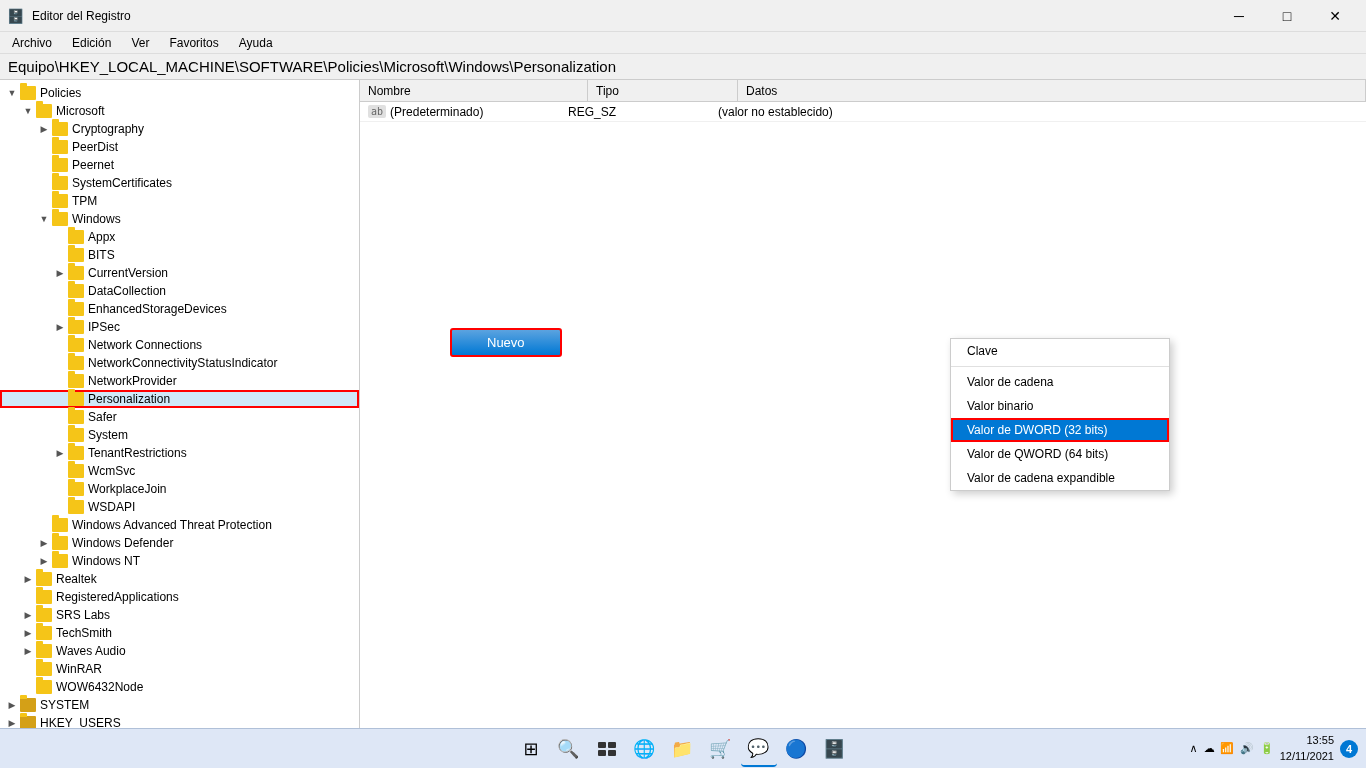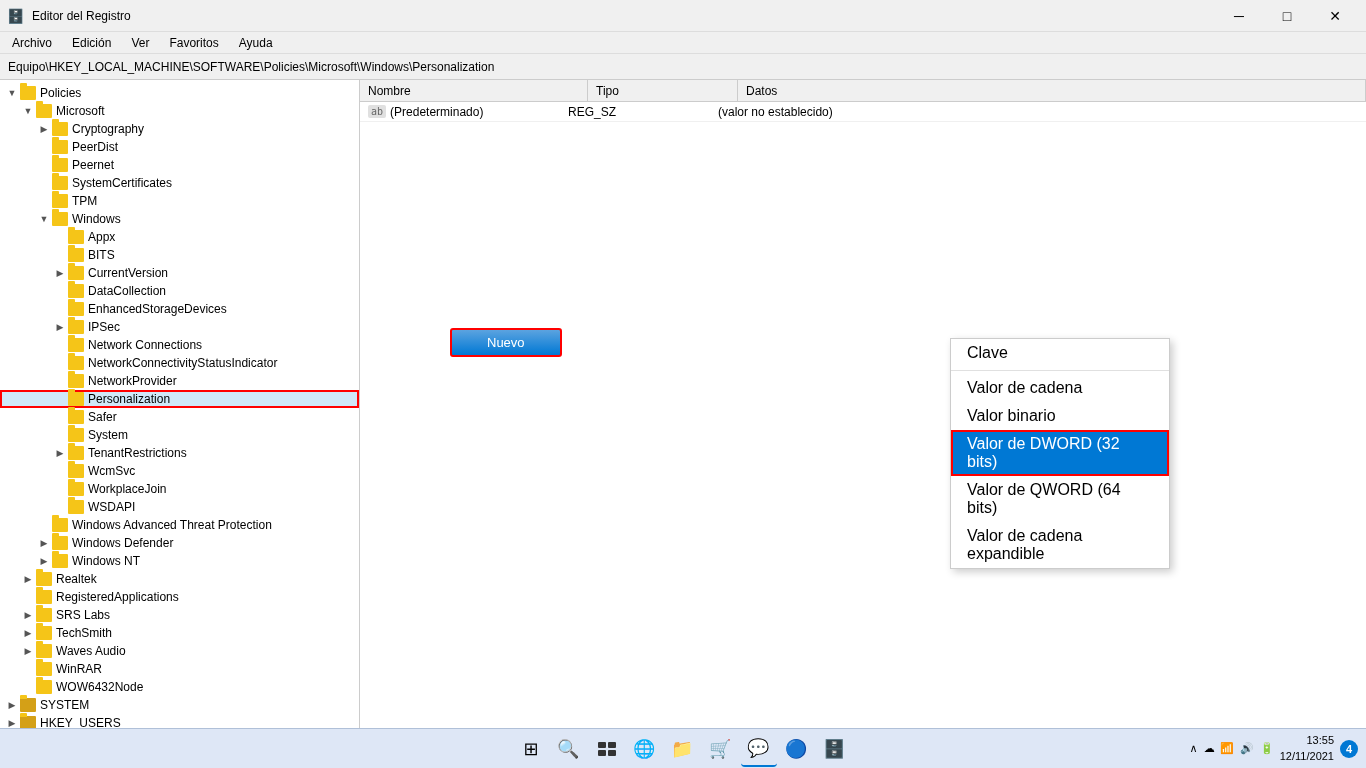--- a/index.html
+++ b/index.html
@@ -41,21 +41,21 @@
     }
 
     
     .address-bar {
       background: #f0f0f0;
       height: 26px;
       display: flex;
       align-items: center;
       padding: 0 8px;
       border-bottom: 1px solid #ccc;
-      font-size: 12px;
+      font-size: 15px;
       color: #000;
     }
 
     
     .main-content {
       display: flex;
       height: calc(768px - 32px - 22px - 26px - 40px);
     }
 
     
@@ -182,21 +182,21 @@
       left: 590px;
       background: #fff;
       border: 1px solid #ccc;
       box-shadow: 3px 3px 8px rgba(0,0,0,0.2);
       width: 220px;
       z-index: 100;
     }
 
     .ctx-item {
       padding: 5px 16px;
-      font-size: 16px;
+      font-size: 12px;
       cursor: pointer;
       color: #000;
     }
     .ctx-item.highlighted {
       background: #0078d4;
       color: #fff;
       outline: 2px solid red;
     }
     .ctx-divider { height: 1px; background: #e0e0e0; margin: 3px 0; }
 

